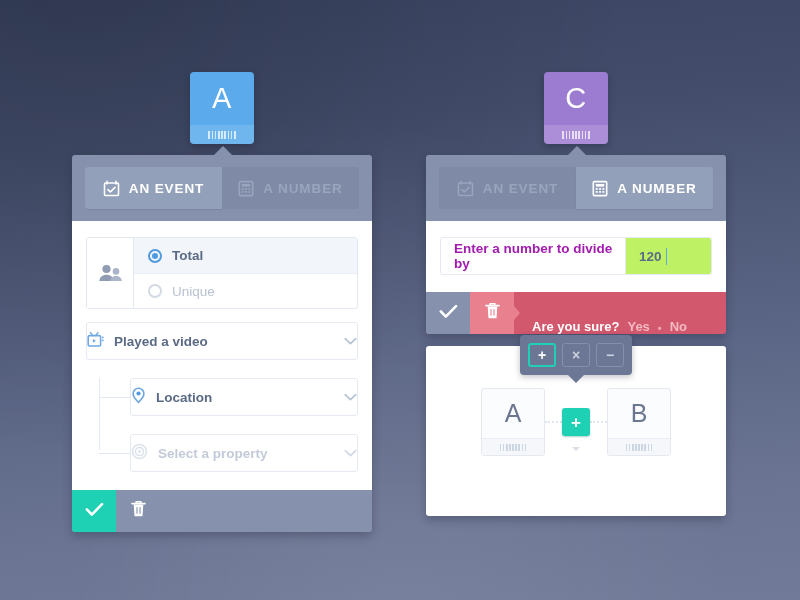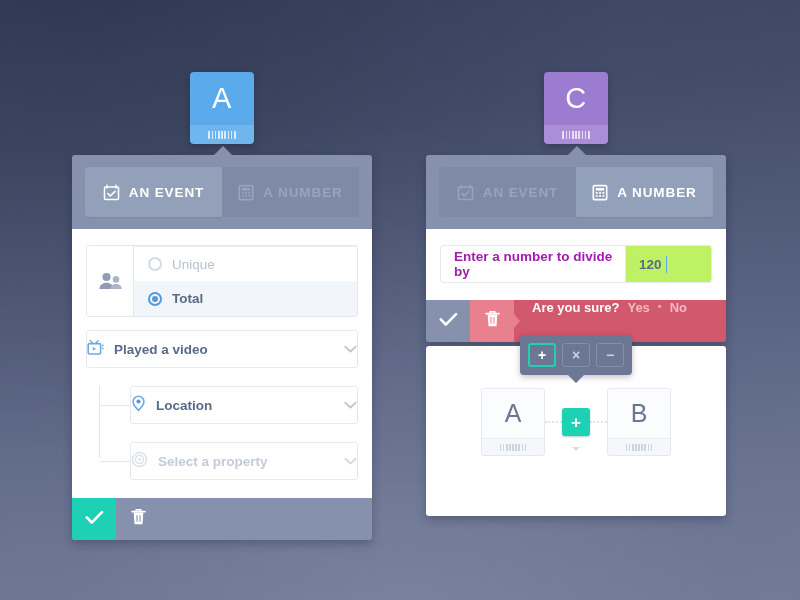--- a/index.html
+++ b/index.html
@@ -69,21 +69,21 @@
   }
   .tabbar {
     background: #8591ad;
     padding: 12px 13px;
     display: flex;
     border-radius: 3px 3px 0 0;
     position: relative;
   }
   .tab {
     flex: 1;
-    height: 50px;
+    height: 42px;
     display: flex; align-items: center; justify-content: center;
     gap: 9px;
     font-size: 13.5px;
     font-weight: bold;
     letter-spacing: .9px;
     color: #99a4bd;
     background: #7e8aa6;
     cursor: pointer;
     user-select: none;
   }
@@ -177,21 +177,21 @@
   }
   .footer.danger .btn-delete { background: #e8808e; }
   .footer.danger { background: #d2586d; }
   .confirm-arrow {
     width: 0; height: 0; align-self: center;
     border-top: 7px solid transparent;
     border-bottom: 7px solid transparent;
     border-left: 6px solid #e8808e;
   }
   .confirm-text {
-    flex: 1; display: flex; align-items: flex-start; gap: 8px;
+    flex: 1; display: flex; align-items: flex-end; gap: 8px;
     padding-left: 12px;
     font-size: 13px; color: #ffffff; font-weight: bold;
   }
   .confirm-text .q { font-weight: bold; }
   .confirm-text .yn { color: #f5b9c2; font-weight: 600; cursor: pointer; }
   .confirm-text .dot { color: #f0a7b3; font-size: 11px; }
 
   
   .num-row {
     display: flex;
@@ -379,27 +379,27 @@
       <div class="who-block">
         <div class="who-icon">
           <svg width="25" height="18" viewBox="0 0 25 18" fill="none">
             <circle cx="8.5" cy="5" r="4.1" fill="#8f9cb4"></circle>
             <path d="M1.4 17c0-4 3.2-6.3 7.1-6.3S15.6 13 15.6 17H1.4z" fill="#8f9cb4"></path>
             <circle cx="18" cy="7.4" r="3.3" fill="#aab5c9"></circle>
             <path d="M12.3 17c0-3.2 2.6-5 5.7-5s5.7 1.8 5.7 5h-11.4z" fill="#aab5c9"></path>
           </svg>
         </div>
         <div class="who-opts">
+          <div class="radio-row sel">
+            <span class="radio on"></span>
+            <span>Total</span>
+          </div>
           <div class="radio-row unsel">
             <span class="radio"></span>
             <span>Unique</span>
-          </div>
-          <div class="radio-row sel">
-            <span class="radio on"></span>
-            <span>Total</span>
           </div>
         </div>
       </div>
 
       <div class="select select-main">
         <span class="ico">
           <svg width="17" height="17" viewBox="0 0 17 17" fill="none">
             <rect x="1.2" y="4.6" width="12.4" height="10.4" rx="1.3" stroke="#6fa8e0" stroke-width="1.6"></rect>
             <path d="M5.8 7.9v3.8l3.2-1.9-3.2-1.9z" fill="#6fa8e0"></path>
             <path d="M3.4 1.6l2.4 2.9M11 1.6L8.7 4.5" stroke="#6fa8e0" stroke-width="1.4" stroke-linecap="round"></path>

